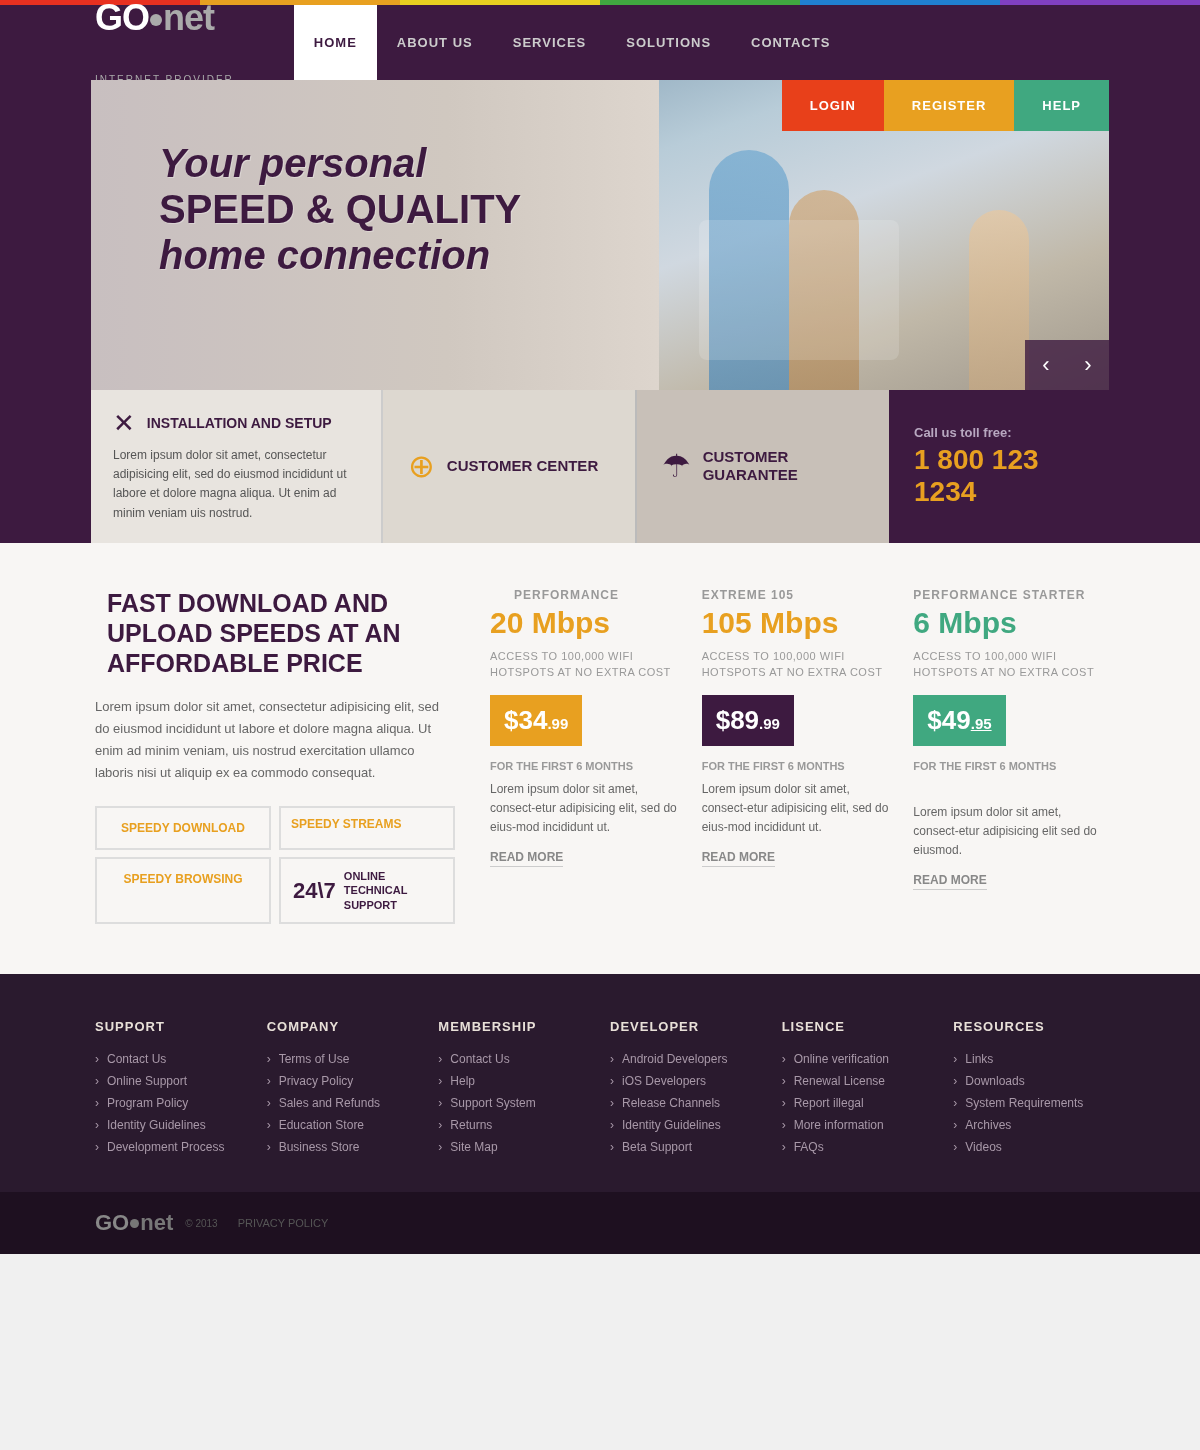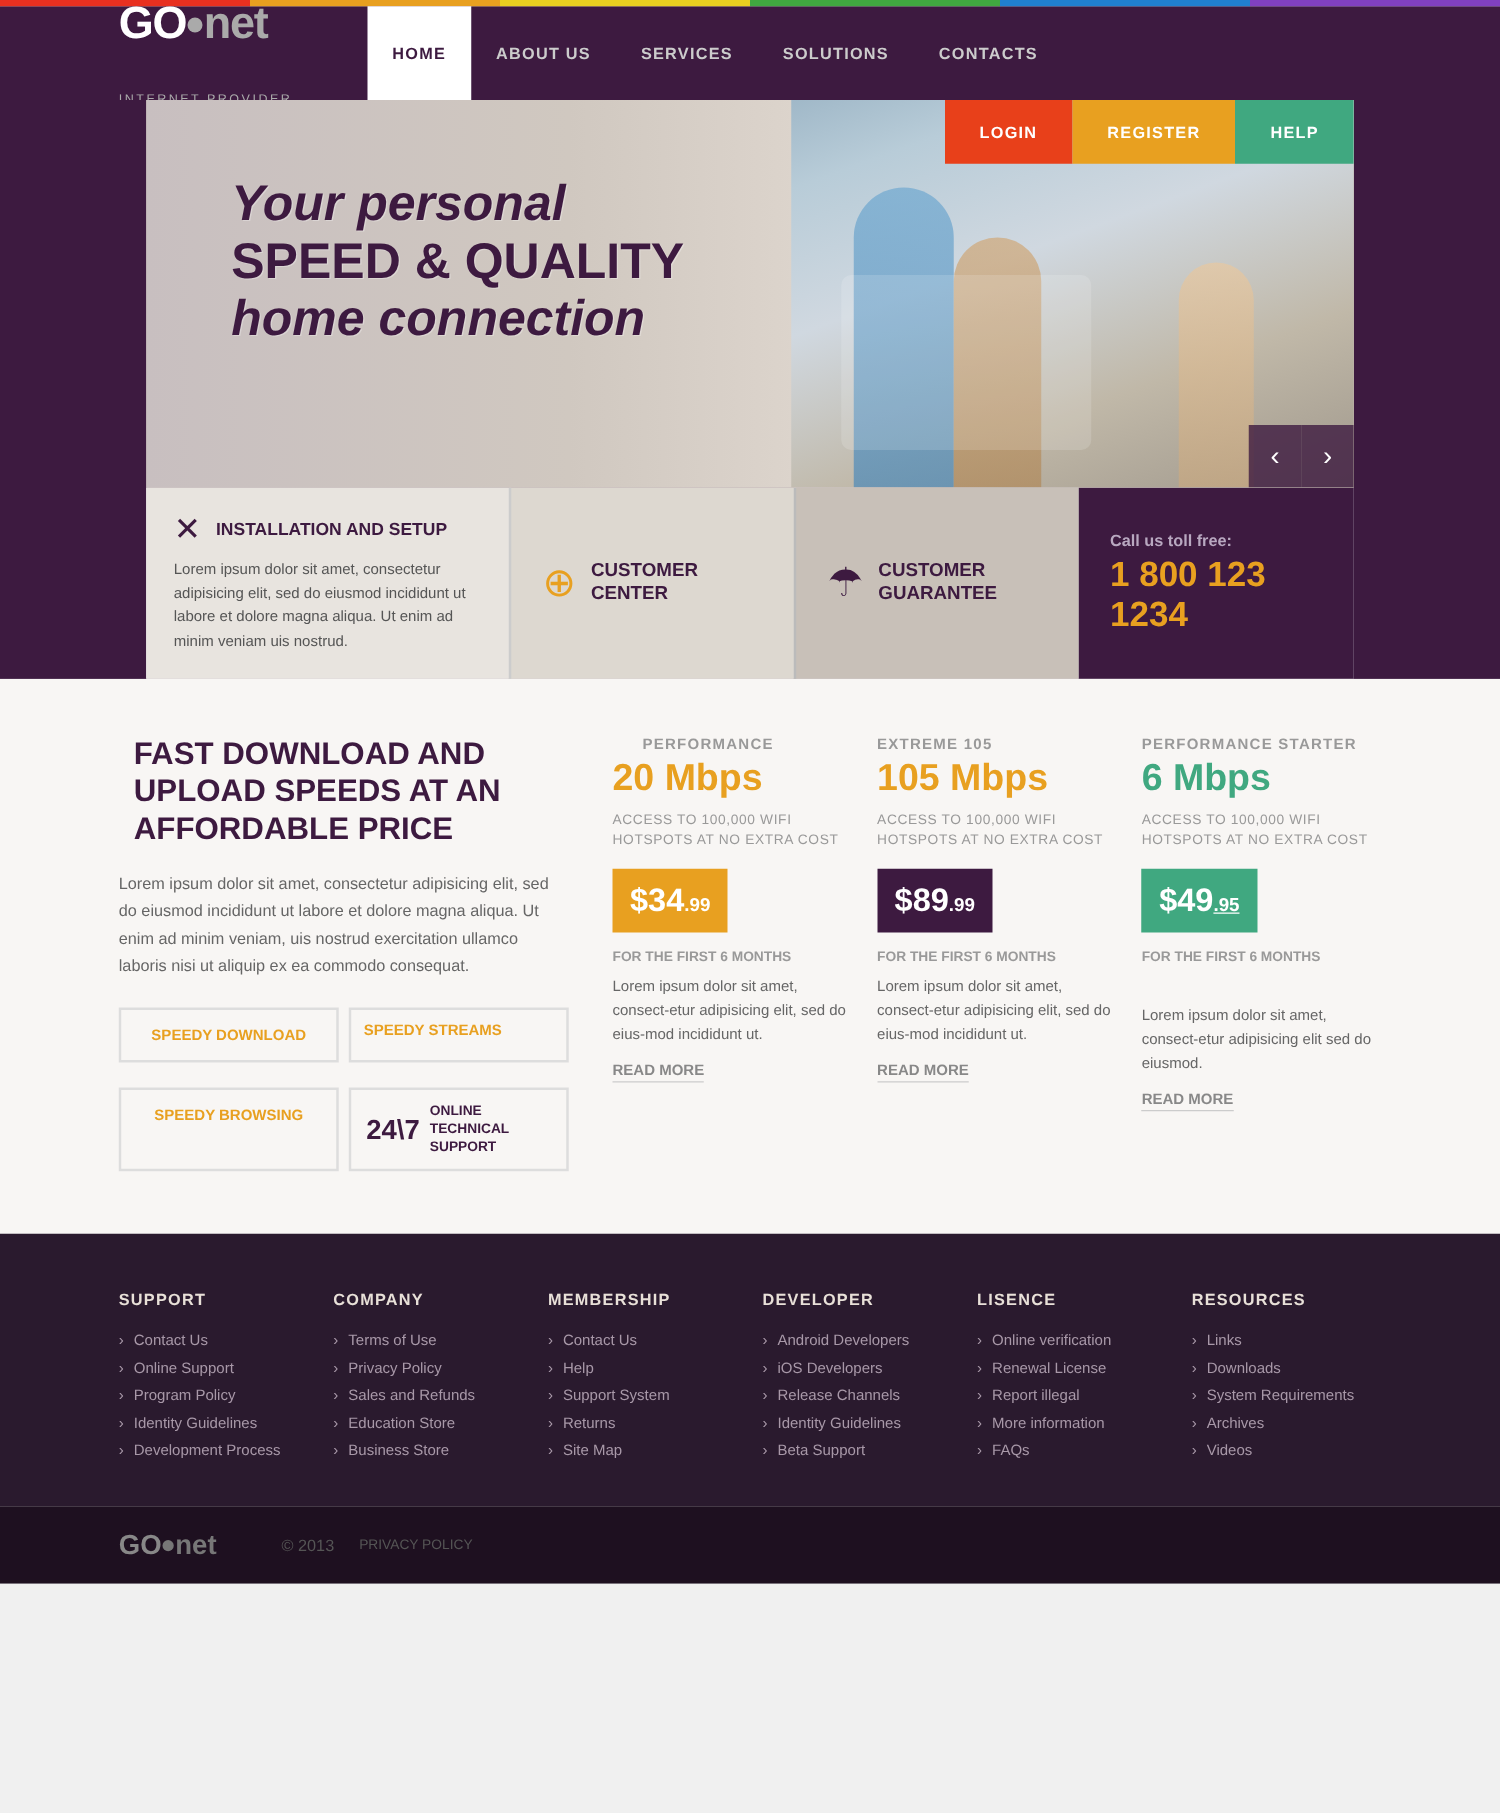--- a/index.html
+++ b/index.html
@@ -50,21 +50,21 @@
   <nav>
     <a href="#" class="active">HOME</a>
     <a href="#">ABOUT US</a>
     <a href="#">SERVICES</a>
     <a href="#">SOLUTIONS</a>
     <a href="#">CONTACTS</a>
   </nav>
 </header>
 
 <div class="hero-area">
-  <div style="background:#3d1a40; padding: 0 117px; position:relative;">
+  <div style="background:#3d1a40; padding: 0 91px; position:relative;">
     <div class="hero" style="position:relative; overflow:hidden; height:310px;">
 
       <div style="position:absolute;inset:0;background:linear-gradient(to right, #c8bfc0 0%, #d0c8c0 35%, #e0d8d0 60%, #c8c0b0 100%);"></div>
 
       <div style="position:absolute;right:0;bottom:0;width:450px;height:310px;background:linear-gradient(160deg,#a0b8c8 0%,#b8ccd8 15%,#d0d8e0 40%,#c0b8a8 70%,#a0988c 100%);overflow:hidden;">
 
         <div style="position:absolute;bottom:0;left:50px;width:80px;height:240px;background:linear-gradient(#6fa8d0,#4a88b8);border-radius:40px 40px 0 0;opacity:0.7;"></div>
         <div style="position:absolute;bottom:0;left:130px;width:70px;height:200px;background:linear-gradient(#d0a878,#b08858);border-radius:35px 35px 0 0;opacity:0.7;"></div>
         <div style="position:absolute;bottom:0;right:80px;width:60px;height:180px;background:linear-gradient(#e8c8a0,#c8a880);border-radius:30px 30px 0 0;opacity:0.7;"></div>
 
@@ -118,21 +118,21 @@
     </div>
   </div>
 </div>
 
 <section style="background:#f8f6f4;padding:45px 95px 50px;">
   <div style="display:flex;gap:35px;">
 
     <div style="flex:0 0 360px;">
       <h2 style="font-size:25px;font-weight:900;color:#3d1a40;text-transform:uppercase;line-height:1.2;margin-bottom:18px;margin-left:12px;">FAST DOWNLOAD AND UPLOAD SPEEDS AT AN AFFORDABLE PRICE</h2>
       <p style="font-size:13px;color:#666;line-height:1.7;margin-bottom:22px;">Lorem ipsum dolor sit amet, consectetur adipisicing elit, sed do eiusmod incididunt ut labore et dolore magna aliqua. Ut enim ad minim veniam, uis nostrud exercitation ullamco laboris nisi ut aliquip ex ea commodo consequat.</p>
-      <div style="display:grid;grid-template-columns:1fr 1fr;gap:8px;margin-bottom:20px;border-radius:12px;">
+      <div style="display:grid;grid-template-columns:1fr 1fr;gap:8px;margin-bottom:7px;border-radius:12px;">
         <div style="border:2px solid #ddd;padding:13px 10px;font-size:12px;font-weight:bold;color:#e8a020;text-transform:uppercase;text-align:center;cursor:pointer;">SPEEDY DOWNLOAD</div>
         <div style="border:2px solid #ddd;padding:9px 10px;font-size:12px;font-weight:bold;color:#e8a020;text-transform:uppercase;text-align:left;cursor:pointer;">SPEEDY STREAMS</div>
       </div>
       <div style="display:grid;grid-template-columns:1fr 1fr;gap:8px;">
         <div style="border:2px solid #ddd;padding:13px 10px;font-size:12px;font-weight:bold;color:#e8a020;text-transform:uppercase;text-align:center;cursor:pointer;">SPEEDY BROWSING</div>
         <div style="border:2px solid #ddd;padding:10px 12px;display:flex;align-items:center;">
           <span style="font-size:22px;font-weight:900;color:#3d1a40;margin-right:8px;">24\7</span>
           <span style="font-size:11px;font-weight:bold;color:#3d1a40;text-transform:uppercase;line-height:1.3;">ONLINE TECHNICAL SUPPORT</span>
         </div>
       </div>
@@ -242,15 +242,15 @@
 
   </div>
 </footer>
 
 <div style="background:#1e1020;padding:18px 95px;display:flex;align-items:center;gap:12px;">
   <div style="display:flex;align-items:center;">
     <span style="font-size:22px;font-weight:900;color:#888;">GO</span>
     <span style="display:inline-block;width:9px;height:9px;background:#777;border-radius:50%;vertical-align:middle;margin:0 1px;"></span>
     <span style="font-size:22px;font-weight:900;color:#777;">net</span>
   </div>
-  <span style="font-size:13px;color:#555;margin-left:40px;">© 2013</span>
+  <span style="font-size:10px;color:#555;">© 2013</span>
   <span style="font-size:11px;color:#555;margin-left:8px;">PRIVACY POLICY</span>
 </div>
 
 </body></html>

